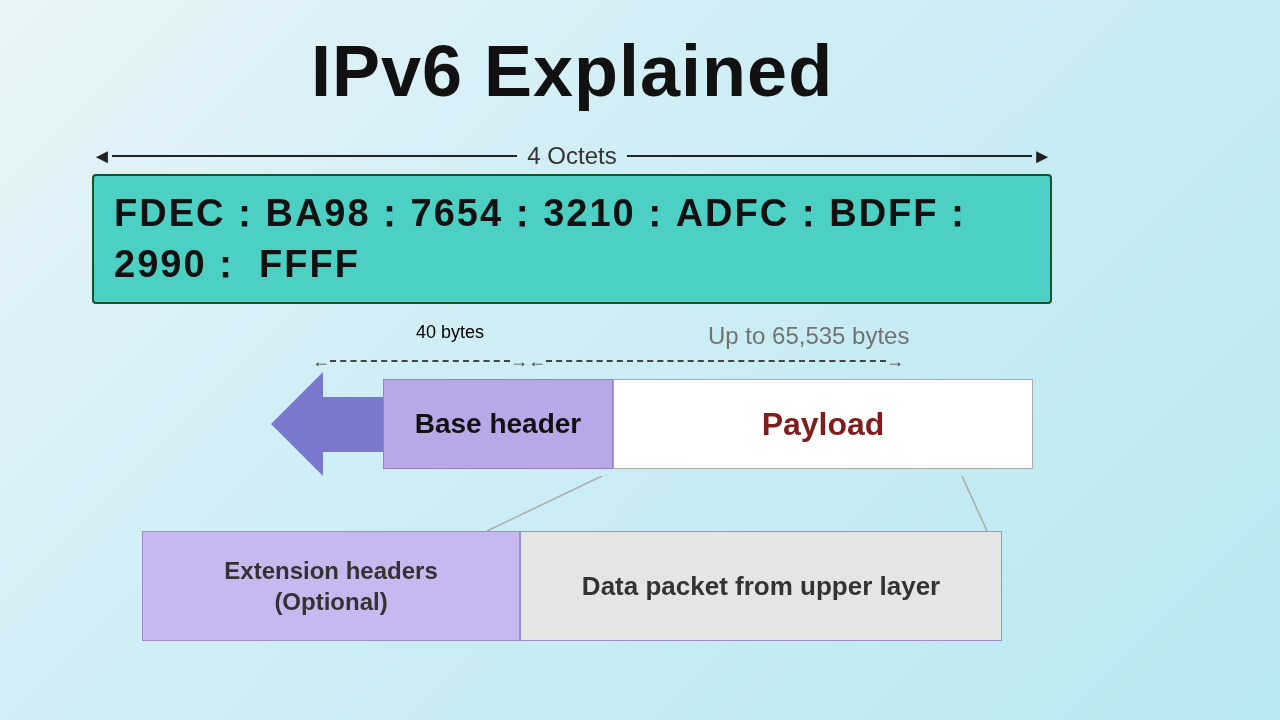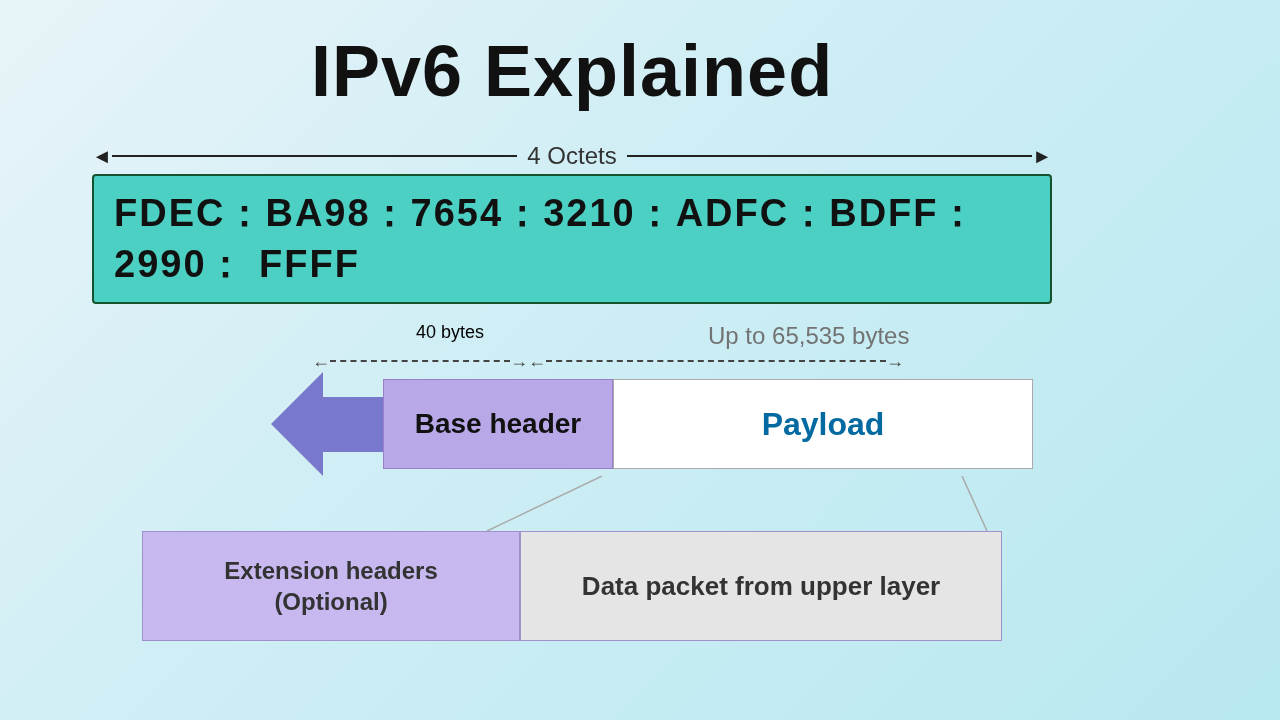--- a/index.html
+++ b/index.html
@@ -74,21 +74,21 @@
       align-items: center;
       justify-content: center;
       width: 420px;
       min-height: 90px;
       flex-shrink: 0;
     }
 
     .payload-text {
       font-size: 32px;
       font-weight: 700;
-      color: #0369a1;
+      color: #7f1d1d;
     }
 
     
     .lower-boxes-row {
       display: flex;
       align-items: stretch;
       width: 860px;
     }
 
     .extension-headers-box {

